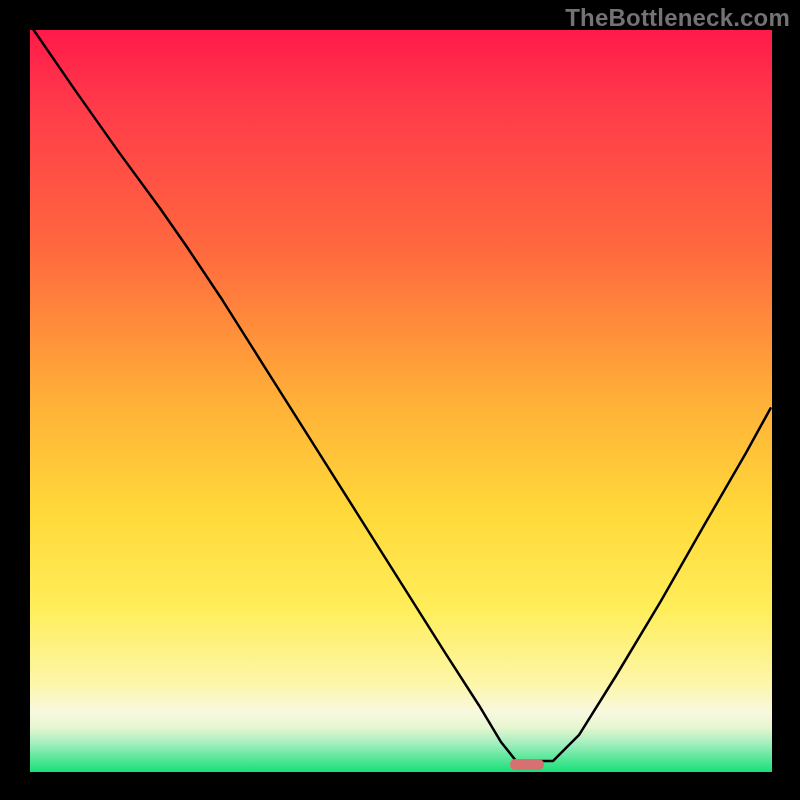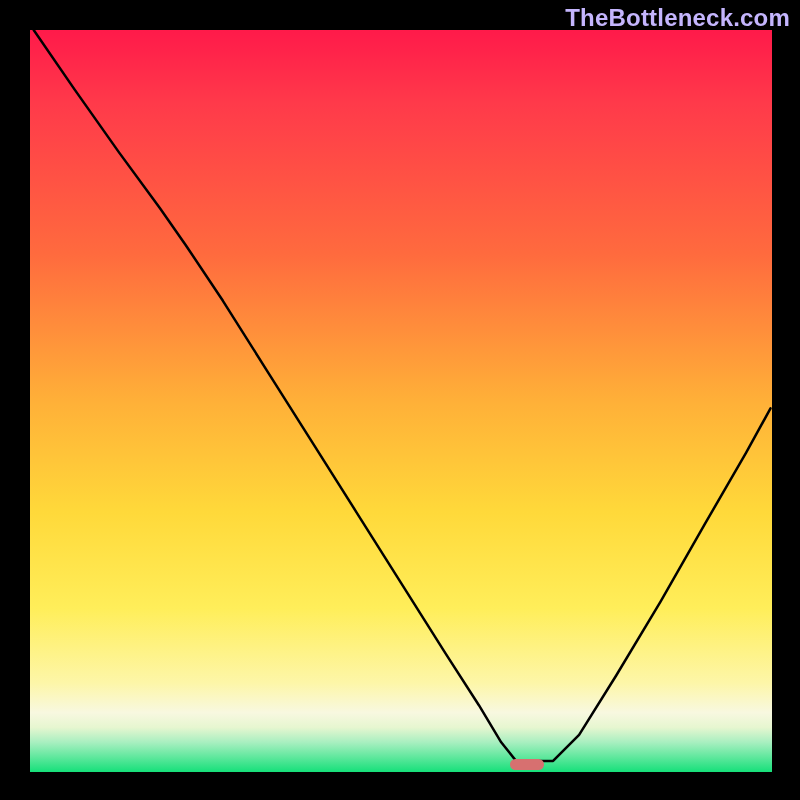--- a/index.html
+++ b/index.html
@@ -14,21 +14,21 @@
   .container {
     position: relative;
     width: 800px;
     height: 800px;
     background: #000;
   }
   .watermark {
     position: absolute;
     top: 4px;
     right: 10px;
-    color: #c4b5fd;
+    color: #737373;
     font-size: 24px;
     font-weight: 600;
     letter-spacing: 0.2px;
     z-index: 5;
   }
   .plot-area {
     position: absolute;
     left: 30px;
     top: 30px;
     width: 742px;

